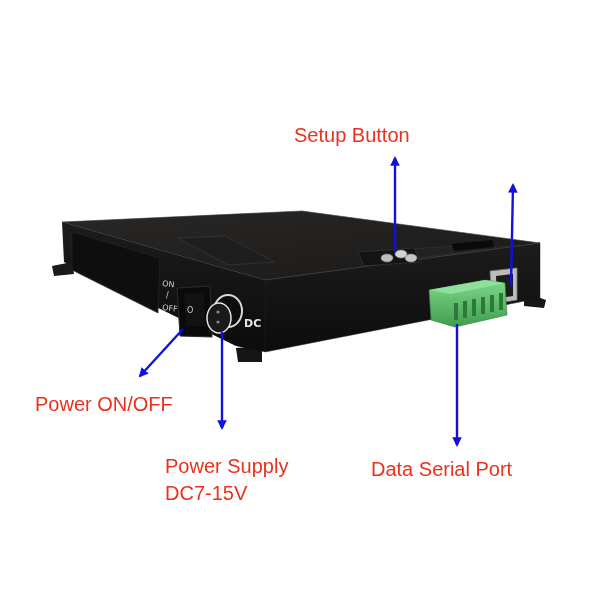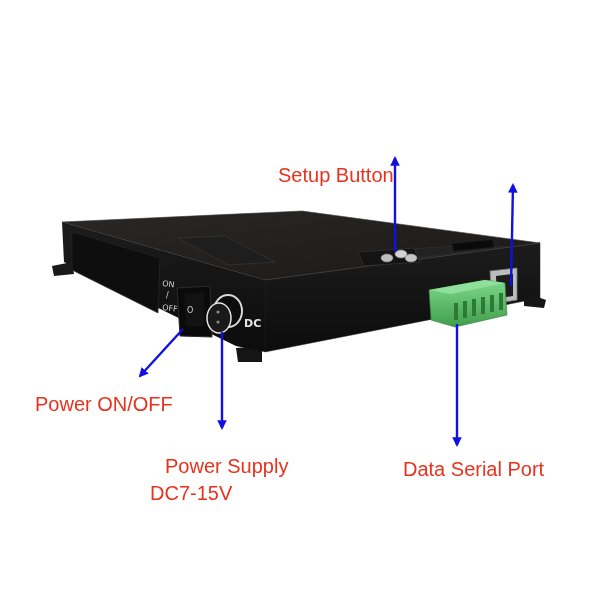--- a/index.html
+++ b/index.html
@@ -95,18 +95,18 @@
 
     <g stroke="#1010e0" stroke-width="2.4" fill="none">
       <line x1="395" y1="252" x2="395" y2="158" marker-end="url(#arrowHead)"></line>
       <line x1="511" y1="286" x2="513" y2="185" marker-end="url(#arrowHead)"></line>
       <line x1="183" y1="329" x2="140" y2="376" marker-end="url(#arrowHead)"></line>
       <line x1="222" y1="332" x2="222" y2="428" marker-end="url(#arrowHead)"></line>
       <line x1="457" y1="324" x2="457" y2="445" marker-end="url(#arrowHead)"></line>
     </g>
   </svg>
 
-  <div class="label" style="left:278px; top:124px;margin-top:40px;">Setup Button</div>
+  <div class="label" style="left:294px; top:124px;">Setup Button</div>
   <div class="label" style="left:35px; top:385px;margin-top:8px;">Power ON/OFF</div>
   <div class="label" style="left:165px; top:455px;">Power Supply</div>
-  <div class="label" style="left:150px; top:482px;text-align:right;">DC7-15V</div>
-  <div class="label" style="left:403px; top:458px;">Data Serial Port</div>
+  <div class="label" style="left:165px; top:482px;text-align:right;">DC7-15V</div>
+  <div class="label" style="left:371px; top:458px;">Data Serial Port</div>
 </div>
 
 </body></html>

